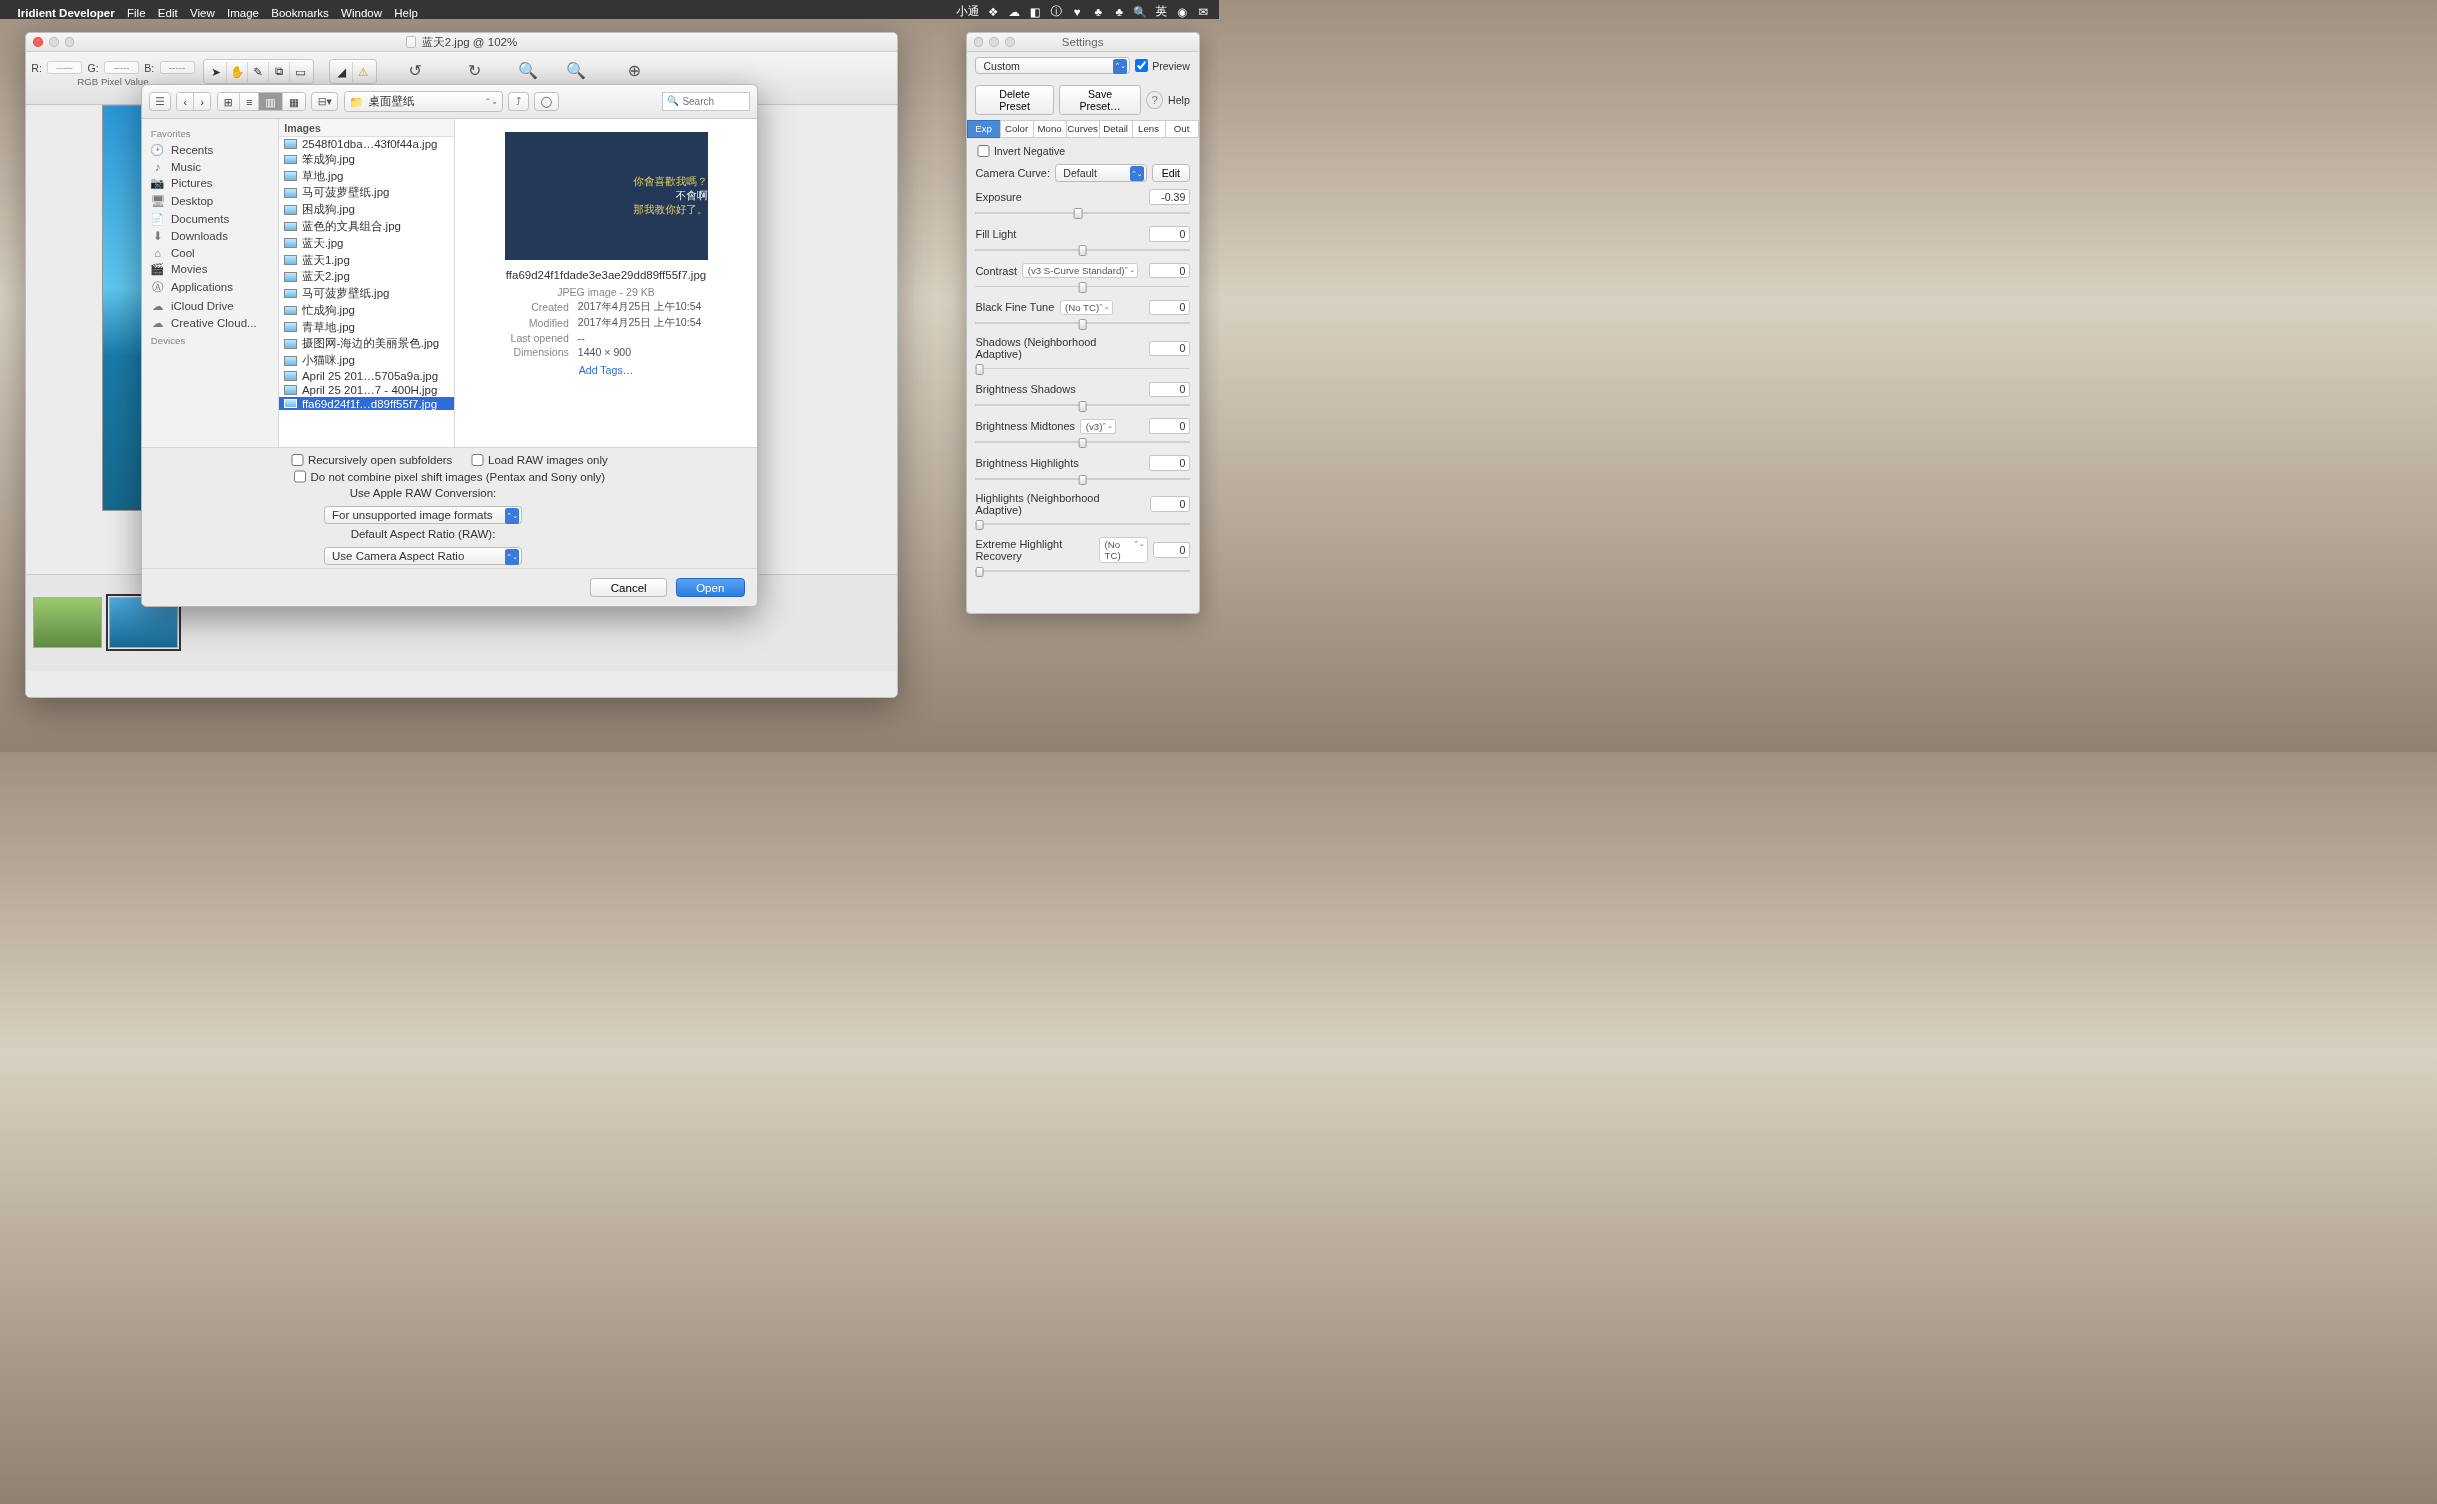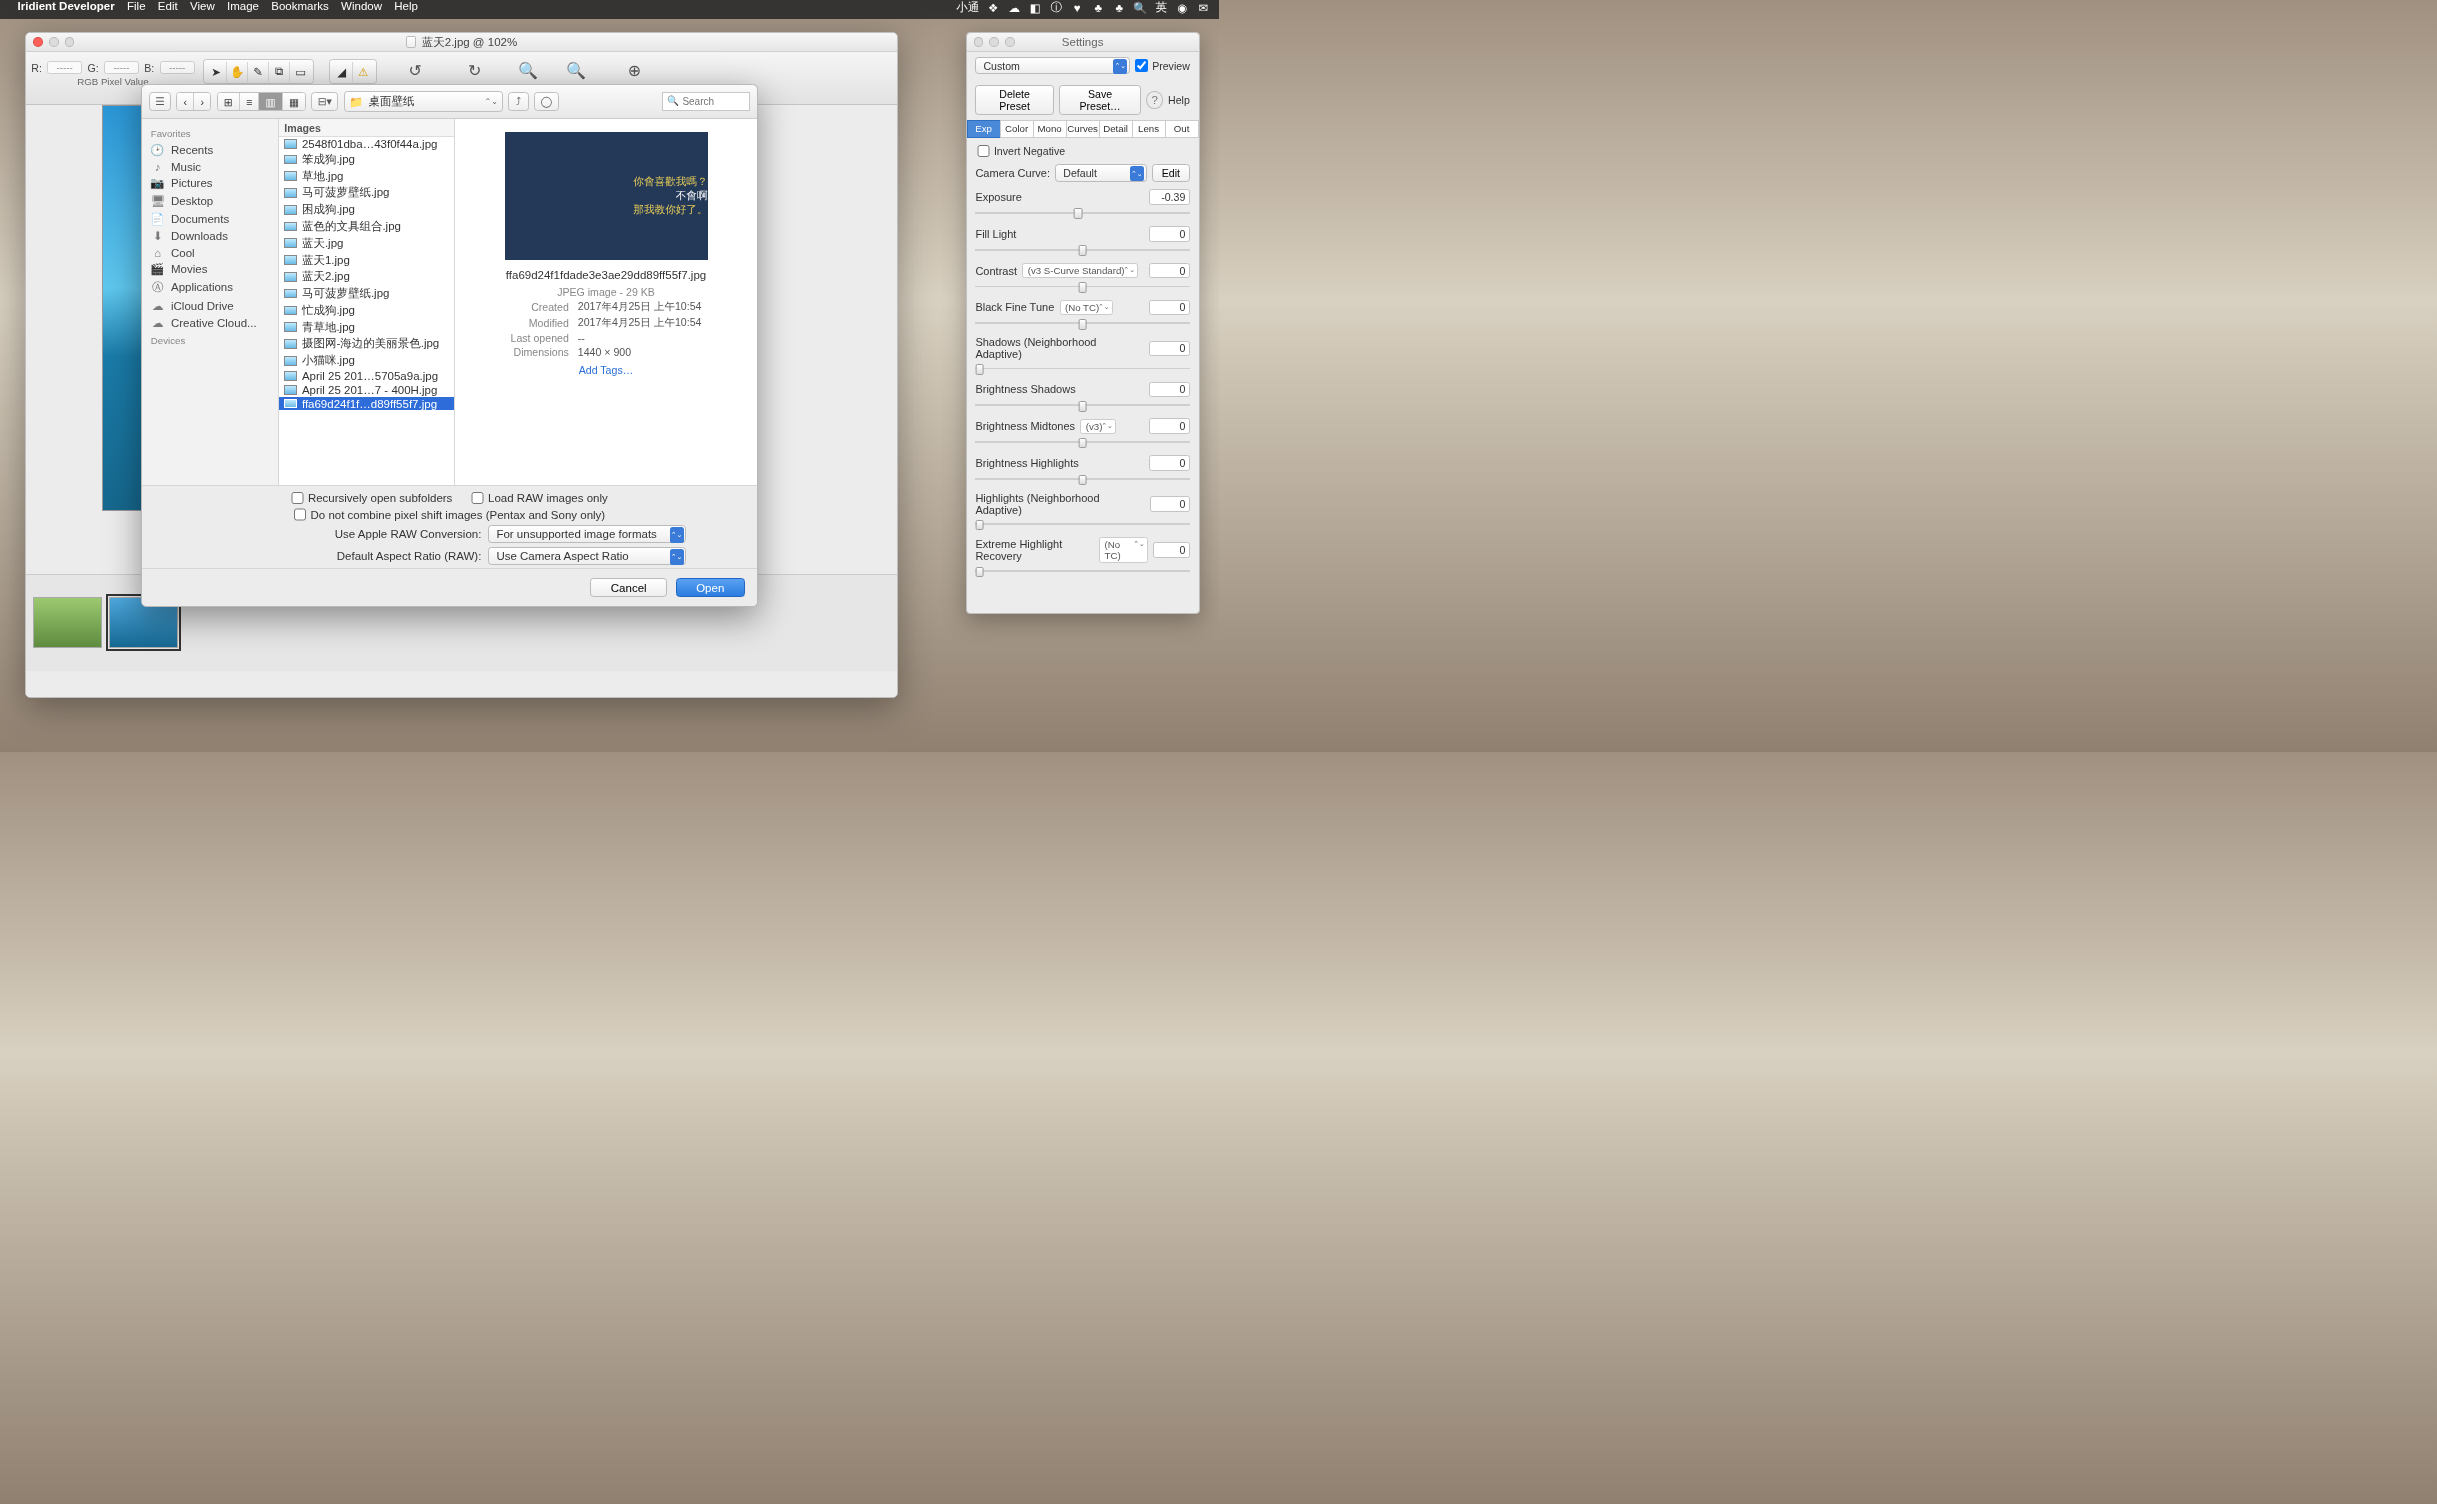--- a/index.html
+++ b/index.html
@@ -1,19 +1,19 @@
 <!DOCTYPE html>
 <html style="font-size:14px"><head>
 <meta charset="utf-8">
 <style>
 * { margin: 0; padding: 0; box-sizing: border-box; font-family: -apple-system, "Helvetica Neue", Arial, sans-serif; }
 body { width: 1219px; height: 752px; background: linear-gradient(180deg, #a09080 0%, #d8d0c0 40%, #908070 100%); overflow: hidden; position: relative; font-size: 11.5px; color: #333; }
 
 
-.menubar { position: absolute; top: 0; left: 0; right: 0; height: 19.4px; background: rgba(45,45,45,0.92); display: flex; align-items: flex-start; padding: 0 8.8px; color: #fff; z-index: 1000; }
+.menubar { position: absolute; top: 0; left: 0; right: 0; height: 19.4px; background: rgba(45,45,45,0.92); display: flex; align-items: flex-end; padding: 0 8.8px; color: #fff; z-index: 1000; }
 .menubar .apple { font-size: 13.2px; margin-right: 8.8px; }
 .menubar .app-name { font-weight: 600; margin-right: 12.3px; }
 .menubar .menu-item { margin-right: 12.3px; font-size: 11.5px; cursor: default; }
 .menubar .right { margin-left: auto; display: flex; align-items: center; gap: 7px; font-size: 11.5px; }
 .menubar .right .ico { width: 14px; height: 14px; display: inline-flex; align-items: center; justify-content: center; font-size: 11.5px; }
 
 
 .main-window { position: absolute; top: 32px; left: 25px; width: 873px; height: 666px; background: #ececec; border: 0.9px solid #bfbfbf; border-radius: 5.3px; box-shadow: 0 8.8px 35px rgba(0,0,0,0.35); overflow: hidden; }
 .main-titlebar { height: 19.4px; background: linear-gradient(#f6f6f6,#e6e6e6); border-bottom: 0.9px solid #d0d0d0; display: flex; align-items: center; padding: 0 7px; }
 .traffic { display: flex; gap: 6.2px; }
@@ -76,21 +76,21 @@
 .od-preview .pmeta { font-size:10.6px; color:#888; }
 .od-preview table { font-size:10.6px; color:#555; }
 .od-preview td.k { text-align:right; color:#888; padding-right:7px; }
 .od-preview .addtags { color:#2a6fd6; font-size:10.6px; margin-top:3.5px; cursor:default; }
 
 .od-options { padding:5.3px 17.6px 3.5px; border-top:0.9px solid #d6d6d6; background:#ececec; display:flex; flex-direction:column; align-items:center; gap:4.4px; font-size:11.5px; }
 .od-row { display:flex; gap:5.3px; align-items:center; }
 .od-row-checks { display:flex; gap:19px; }
 .od-check { display:flex; align-items:center; gap:4.4px; }
 .od-check input { width:12.3px; height:12.3px; }
-.od-select-row { display:flex; align-items:center; gap:7px; justify-content:flex-end; width:100%; padding-right:53px; }
+.od-select-row { display:flex; align-items:center; gap:7px; justify-content:flex-end; width:100%; padding-right:53px;flex-direction:column; }
 .od-select-row .lbl { text-align:right; }
 .od-select { background:linear-gradient(#fff,#eee); border:0.9px solid #bbb; border-radius:3.5px; padding:1.8px 17.6px 1.8px 7px; min-width:198px; position:relative; font-size:11.5px; }
 .od-select .arr { position:absolute; right:1.8px; top:0.9px; width:14px; height:16px; background:#3a7ad9; border-radius:2.6px; display:flex; align-items:center; justify-content:center; color:#fff; font-size:7px; }
 
 .od-footer { padding:8.8px 12.3px; border-top:0.9px solid #d6d6d6; background:#ececec; display:flex; justify-content:flex-end; gap:8.8px; border-radius:0 0 5.3px 5.3px; }
 .od-footer button { padding:2.6px 19.4px; border-radius:3.5px; border:0.9px solid #bbb; background:linear-gradient(#fff,#eee); font-size:11.5px; cursor:default; }
 .od-footer button.primary { background:linear-gradient(#5aa1f2,#2b7de0); border-color:#2266c4; color:#fff; }
 
 
 .settings-window { position:absolute; top:32px; right:19.4px; width:234px; height:582px; background:#ececec; border:0.9px solid #bfbfbf; border-radius:4px; box-shadow:0 7px 25px rgba(0,0,0,0.3); z-index:300; display:flex; flex-direction:column; font-size:10.6px; }

